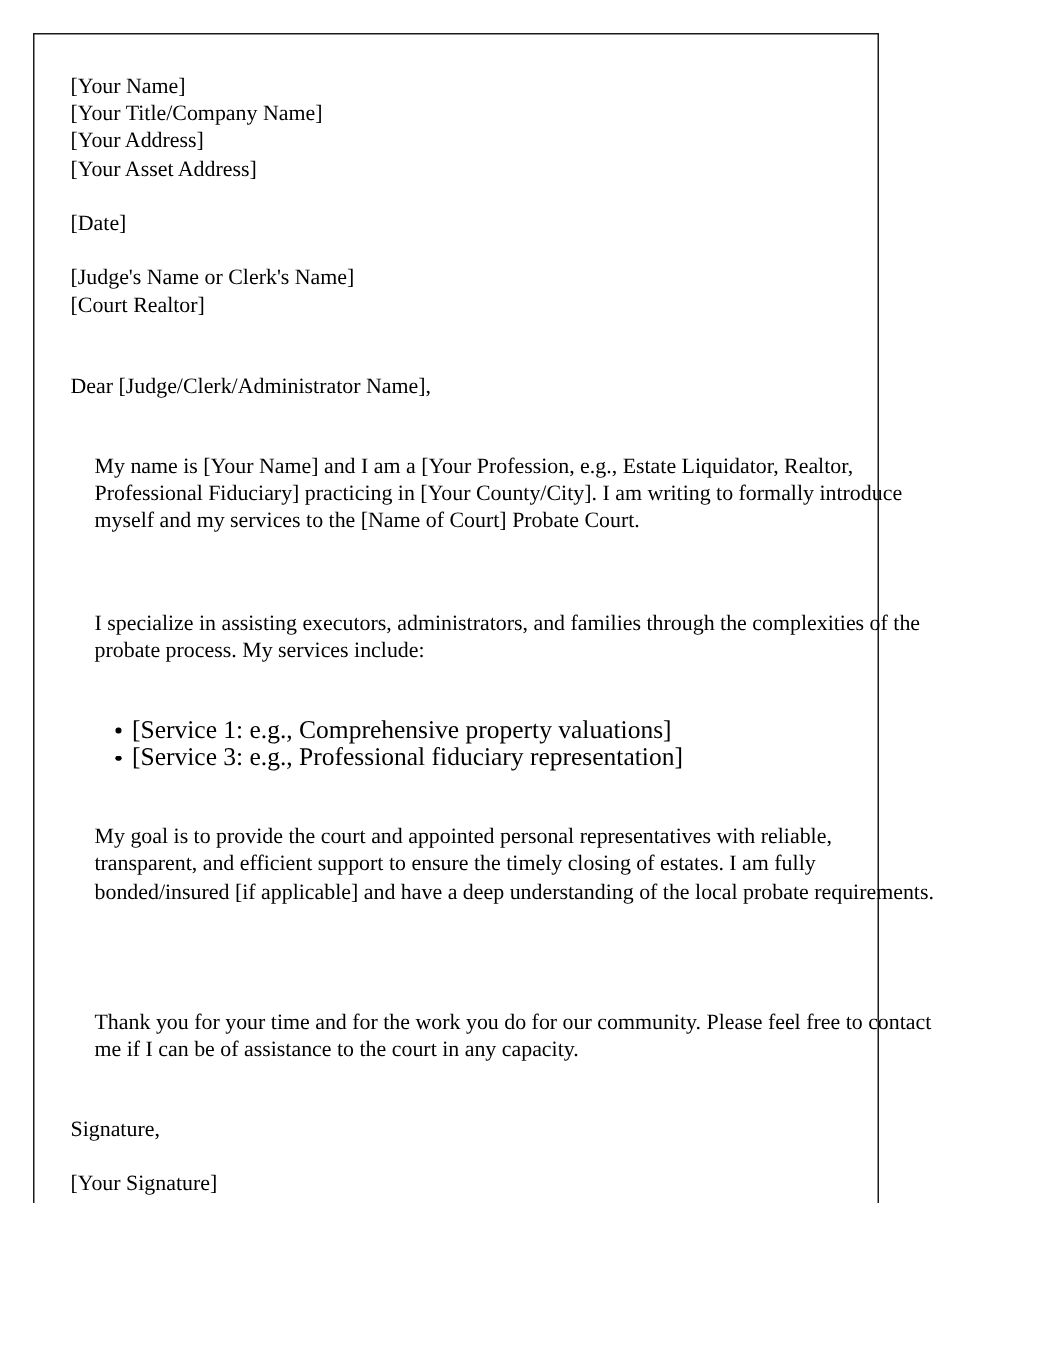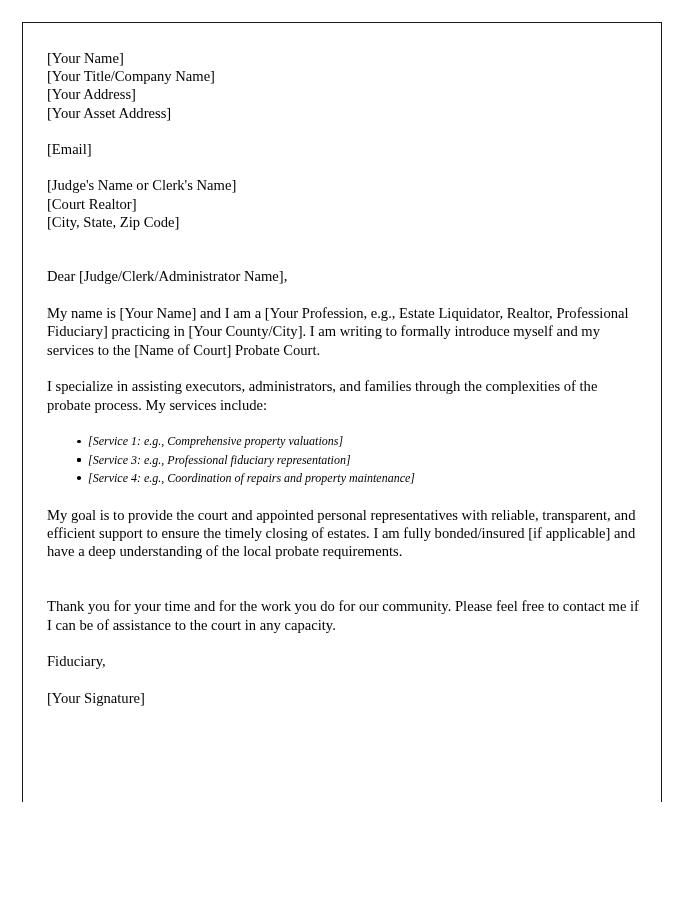--- a/index.html
+++ b/index.html
@@ -13,21 +13,21 @@
     height: 900px;
     overflow: hidden;
     font-family: "Liberation Serif", "DejaVu Serif", serif;
     color: #000000;
   }
 
   .page-sheet {
     position: absolute;
     left: 22px;
     top: 22px;
-    width: 640px;
+    width: 564px;
     height: 780px;
     box-sizing: border-box;
     border-left: 1.3px solid #1a1a1a;
     border-right: 1.3px solid #1a1a1a;
     border-top: 1.3px solid #1a1a1a;
     border-bottom: none;
     background: #ffffff;
   }
 
   .letter-body {
@@ -43,40 +43,39 @@
 
   .line {
     font-size: 14.6px;
     line-height: 18.2px;
     white-space: pre;
   }
 
   .para {
     font-size: 14.6px;
     line-height: 18.4px;
-    margin: 0;
+    margin: 16px;
     text-align: left;
   }
 
   .gap {
     height: 18.2px;
   }
 
   .service-list {
     list-style: none;
     margin: 0;
     padding: 0;
   }
   .service-list li {
-    font-size: 12px;
+    font-size: 17px;
     line-height: 18.4px;
     padding-left: 41px;
     position: relative;
     white-space: pre;
-    font-style: italic;
   }
   .service-list li .bullet-dot {
     position: absolute;
     left: 30px;
     top: 7.5px;
     width: 3.6px;
     height: 3.6px;
     border-radius: 50%;
     background: #000000;
   }
@@ -89,28 +88,27 @@
 
     <div class="block">
       <div class="line">[Your Name]</div>
       <div class="line">[Your Title/Company Name]</div>
       <div class="line">[Your Address]</div>
       <div class="line">[Your Asset Address]</div>
     </div>
 
     <div class="gap"></div>
 
-    <div class="line">[Email]</div>
+    <div class="line">[Date]</div>
 
     <div class="gap"></div>
 
     <div class="block">
       <div class="line">[Judge's Name or Clerk's Name]</div>
       <div class="line">[Court Realtor]</div>
-      <div class="line">[City, State, Zip Code]</div>
     </div>
 
     <div class="gap"></div>
 
 
     <div class="gap"></div>
 
     <div class="line">Dear [Judge/Clerk/Administrator Name],</div>
 
     <div class="gap"></div>
@@ -120,36 +118,35 @@
     <div class="gap"></div>
 
     <p class="para">I specialize in assisting executors, administrators, and families through the complexities of the probate process. My services include:</p>
 
     <div class="gap"></div>
 
     <ul class="service-list">
       <li><span class="bullet-dot"></span><span>[Service 1: e.g., Comprehensive property valuations]</span></li>
       <li><span class="bullet-dot"></span></li>
       <li><span class="bullet-dot"></span><span>[Service 3: e.g., Professional fiduciary representation]</span></li>
-      <li><span class="bullet-dot"></span><span>[Service 4: e.g., Coordination of repairs and property maintenance]</span></li>
     </ul>
 
     <div class="gap"></div>
 
     <p class="para">My goal is to provide the court and appointed personal representatives with reliable, transparent, and efficient support to ensure the timely closing of estates. I am fully bonded/insured [if applicable] and have a deep understanding of the local probate requirements.</p>
 
     <div class="gap"></div>
 
 
     <div class="gap"></div>
 
     <p class="para">Thank you for your time and for the work you do for our community. Please feel free to contact me if I can be of assistance to the court in any capacity.</p>
 
     <div class="gap"></div>
 
-    <div class="line">Fiduciary,</div>
+    <div class="line">Signature,</div>
 
     <div class="gap"></div>
 
     <div class="line">[Your Signature]</div>
 
   </div>
 </div>
 
 </body></html>

